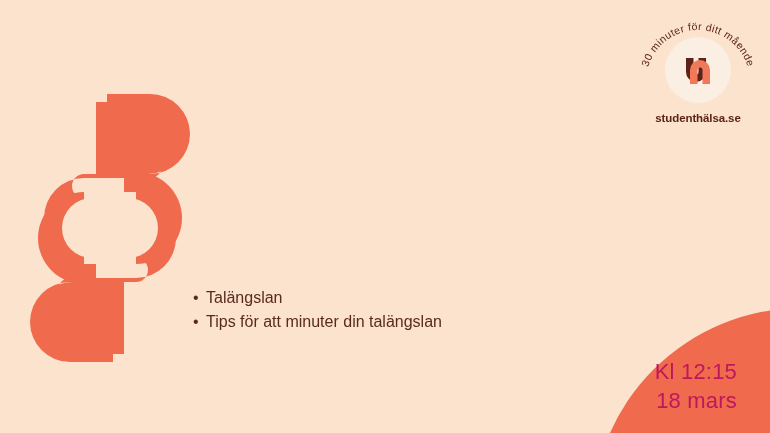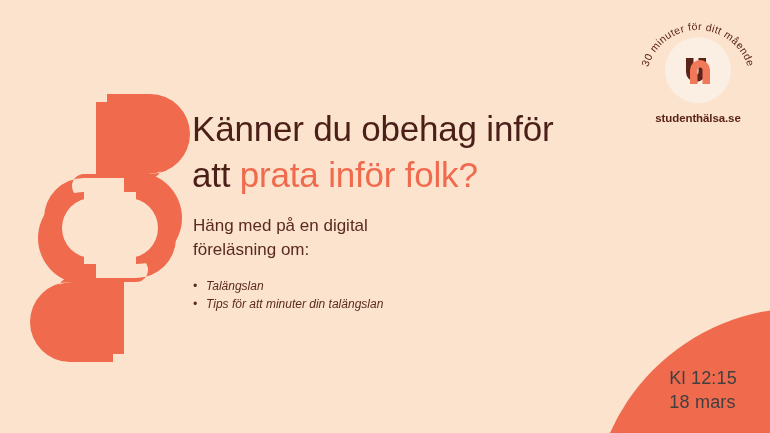--- a/index.html
+++ b/index.html
@@ -33,23 +33,23 @@
     top: 308px;
     width: 420px;
     height: 420px;
     border-radius: 50%;
     background: #F06A4D;
   }
   .corner-text {
     position: absolute;
     right: 33px;
     bottom: 18px;
-    text-align: left;
-    color: #404040;
-    font-size: 18px;
+    text-align: right;
+    color: #be185d;
+    font-size: 22px;
     line-height: 1.33;
     letter-spacing: 0.2px;
     white-space: nowrap;
   }
 
   
   .headline {
     position: absolute;
     left: 192px;
     top: 106px;
@@ -67,28 +67,27 @@
     top: 214px;
     font-size: 17px;
     line-height: 1.42;
     color: #5A2A20;
     white-space: nowrap;
   }
 
   .bullets {
     position: absolute;
     left: 193px;
-    top: 277px;
-    font-size: 12px;
+    top: 286px;
+    font-size: 16px;
     line-height: 1.52;
     color: #5A2A20;
     list-style: none;
     margin: 0;
     padding: 0;
-    font-style: italic;
   }
   .bullets li {
     position: relative;
     padding-left: 13px;
     white-space: nowrap;
   }
   .bullets li::before {
     content: "\2022";
     position: absolute;
     left: 0;
@@ -116,29 +115,21 @@
       <path d="M77 0 H120 A40 40 0 0 1 120 80 H54 A12 12 0 0 0 54 104 H106 A40 40 0 0 1 106 184 H40 A12 12 0 0 0 40 208 H83 V268 H40 A40 40 0 0 1 40 188 H106 A12 12 0 0 0 106 164 H54 A40 40 0 0 1 54 84 H120 A12 12 0 0 0 120 60 H77 Z" fill="#F06A4D" fill-rule="evenodd"></path>
       <path d="M8 144 A46 46 0 0 1 54 98 H66 V190 H54 A46 46 0 0 1 8 144 Z" fill="#F06A4D"></path>
       <path d="M152 124 A46 46 0 0 0 106 78 H94 V170 H106 A46 46 0 0 0 152 124 Z" fill="#F06A4D"></path>
       <path d="M77 8 H118 A36 36 0 0 1 118 80 H66 V8 Z" fill="#F06A4D"></path>
       <path d="M83 260 H42 A36 36 0 0 1 42 188 H94 V260 Z" fill="#F06A4D"></path>
       <path d="M54 98 H106 V170 H54 Z" fill="#FBE3CE"></path>
       <path d="M62 104 A30 30 0 0 0 62 164 H98 A30 30 0 0 0 98 104 Z" fill="#FBE3CE"></path>
     </svg>
   </div>
 
-  <div class="headline">
-    <div>Känner du obehag inför</div>
-    <div><span>att </span><span class="accent">prata inför folk?</span></div>
-  </div>
 
-  <div class="subhead">
-    <div>Häng med på en digital</div>
-    <div>föreläsning om:</div>
-  </div>
 
   <ul class="bullets">
     <li>Talängslan</li>
     <li>Tips för att minuter din talängslan</li>
   </ul>
 
   <div class="corner-circle"></div>
   <div class="corner-text">
     <div>Kl 12:15</div>
     <div>18 mars</div>

